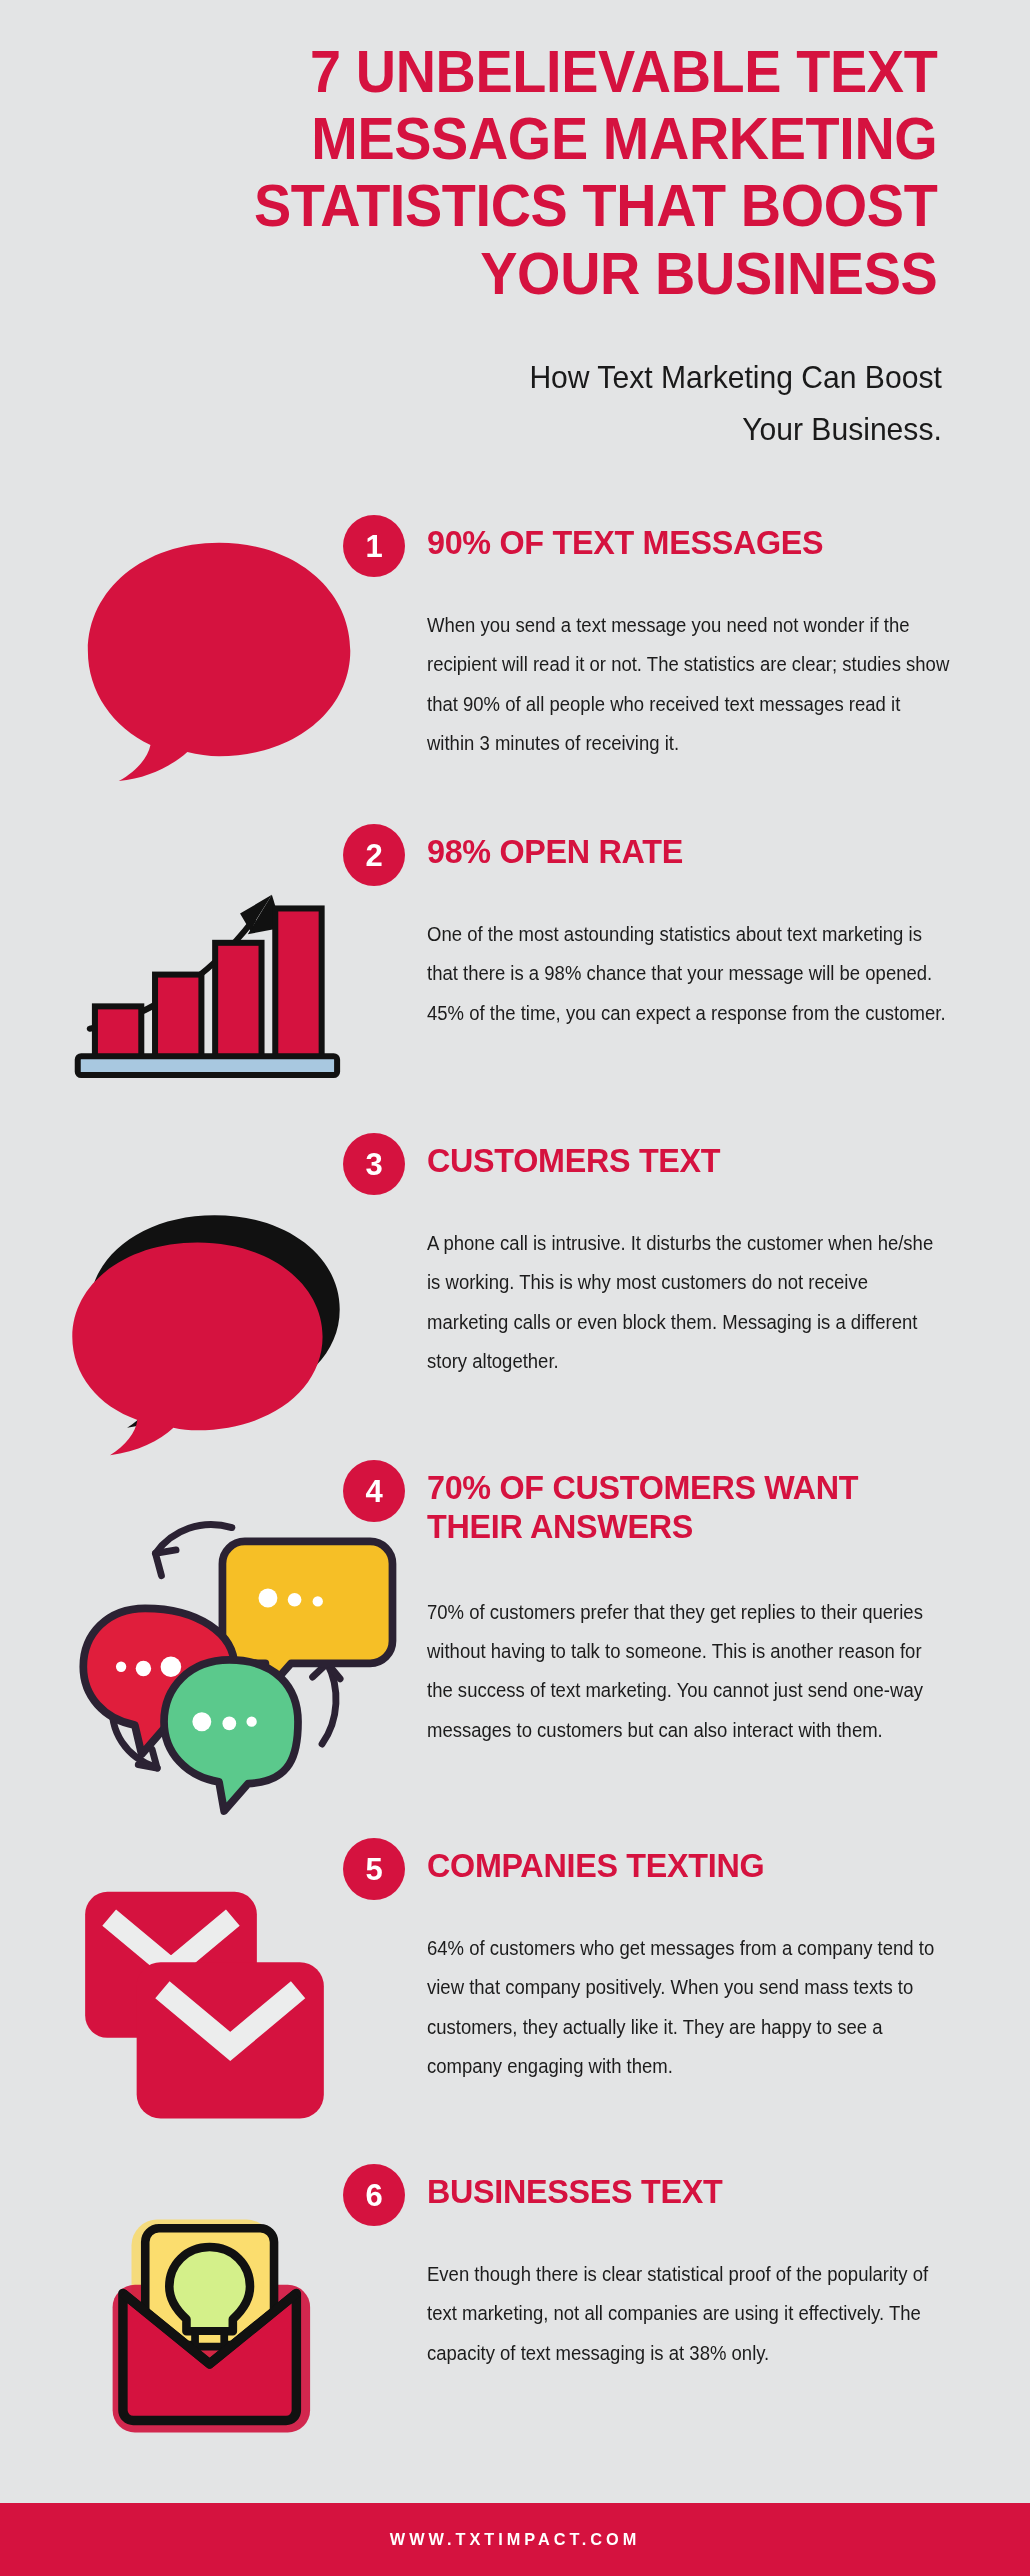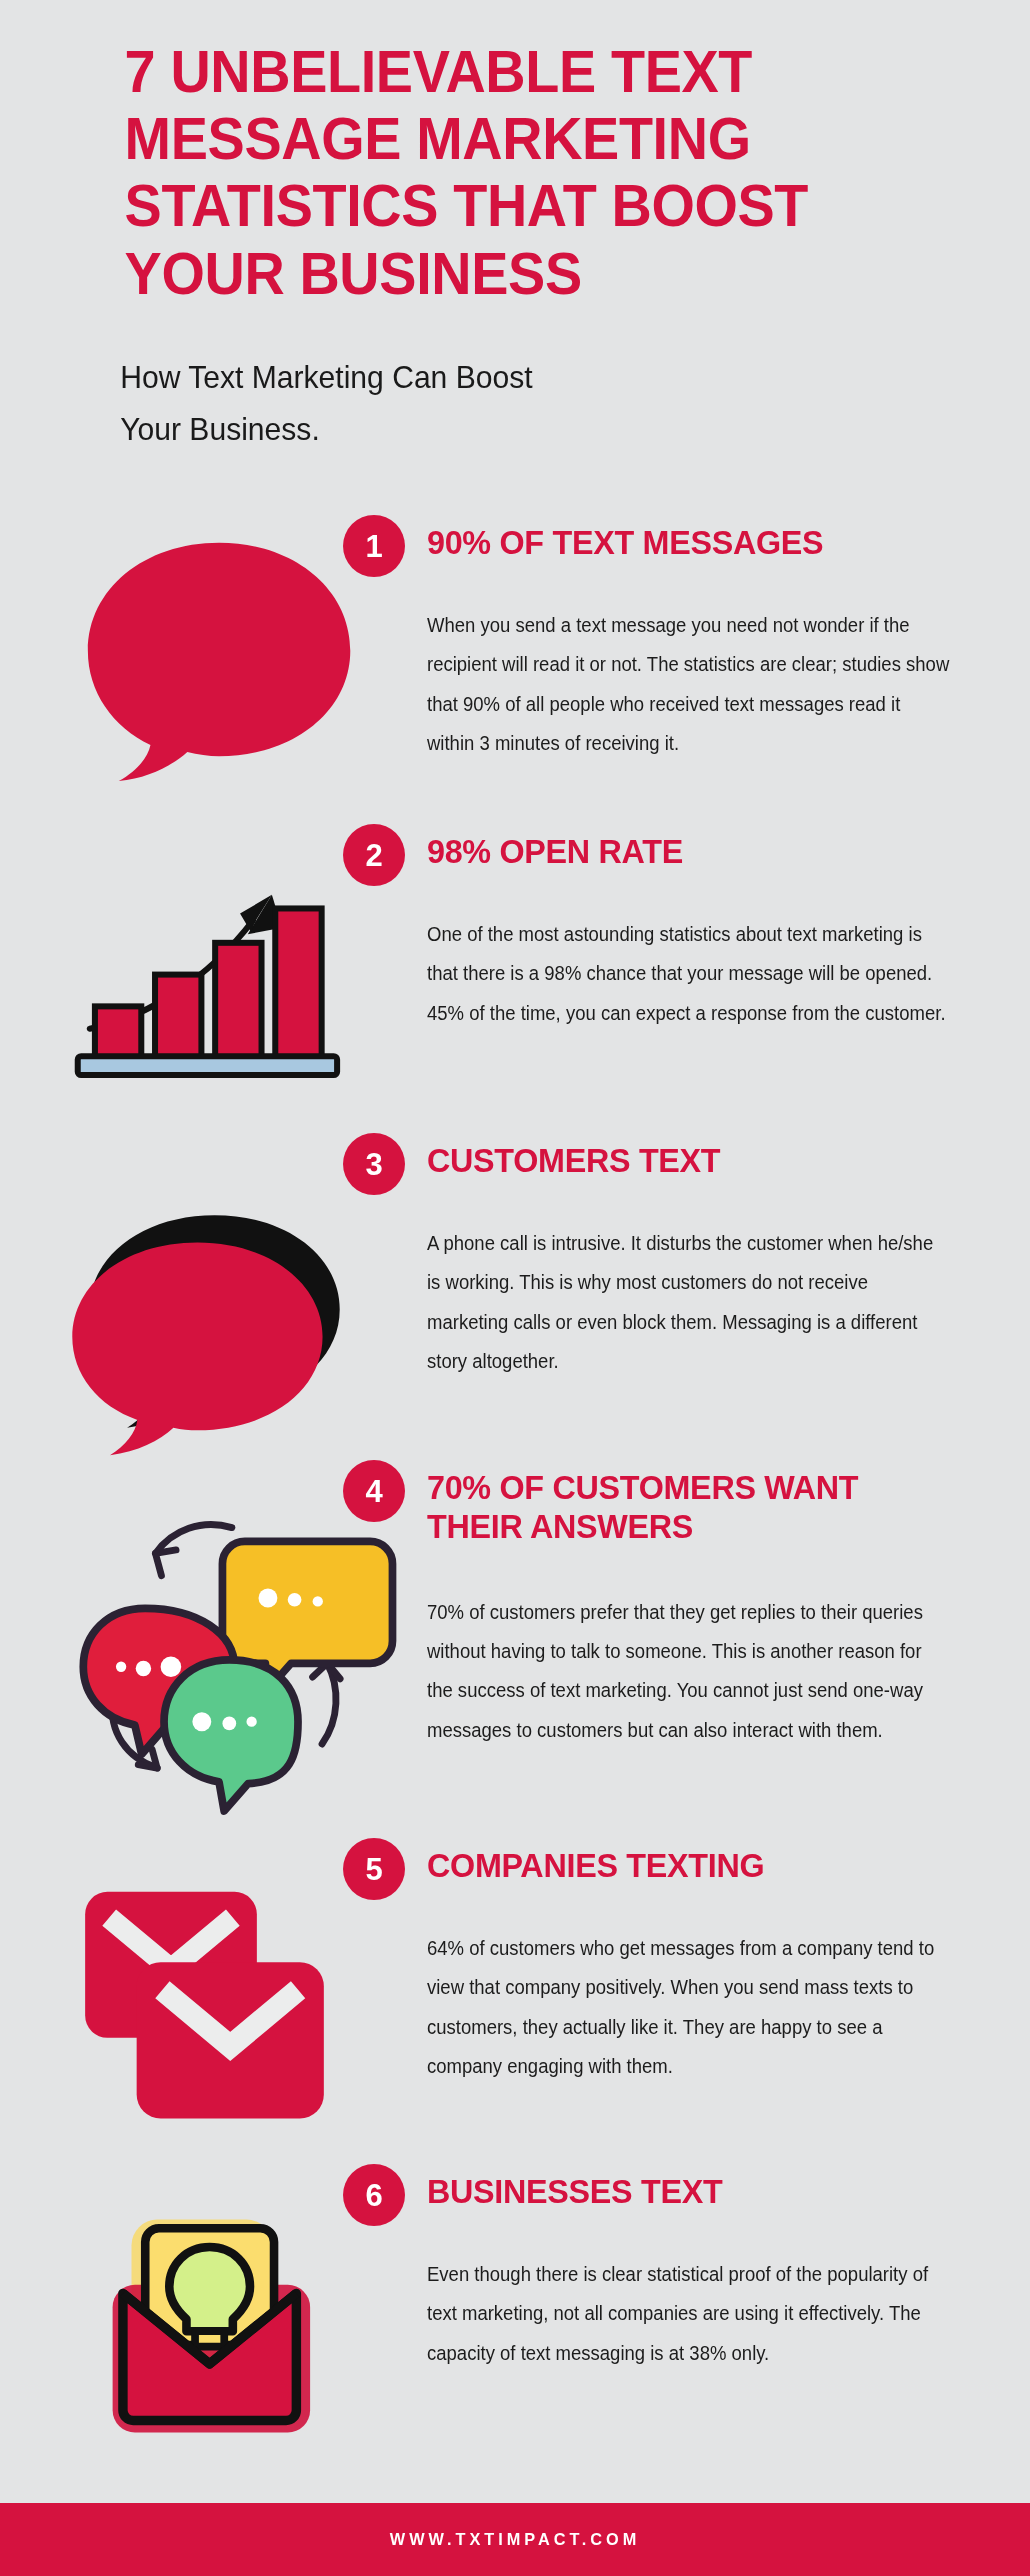--- a/index.html
+++ b/index.html
@@ -5,21 +5,21 @@
   * { box-sizing: border-box; margin: 0; padding: 0; }
   html, body { width: 1030px; height: 2576px; }
   body {
     background: #e3e4e5;
     font-family: "Liberation Sans", sans-serif;
     position: relative;
     overflow: hidden;
   }
 
   
-  .header { padding: 38px 62px 0 94px; text-align: left; }
+  .header { padding: 38px 62px 0 94px; text-align: right; }
   .title {
     color: #d5123f;
     font-size: 60px;
     line-height: 1.12;
     font-weight: bold;
     letter-spacing: -0.4px;
     text-transform: uppercase;
     transform: scaleX(0.93);
     transform-origin: center top;
   }

